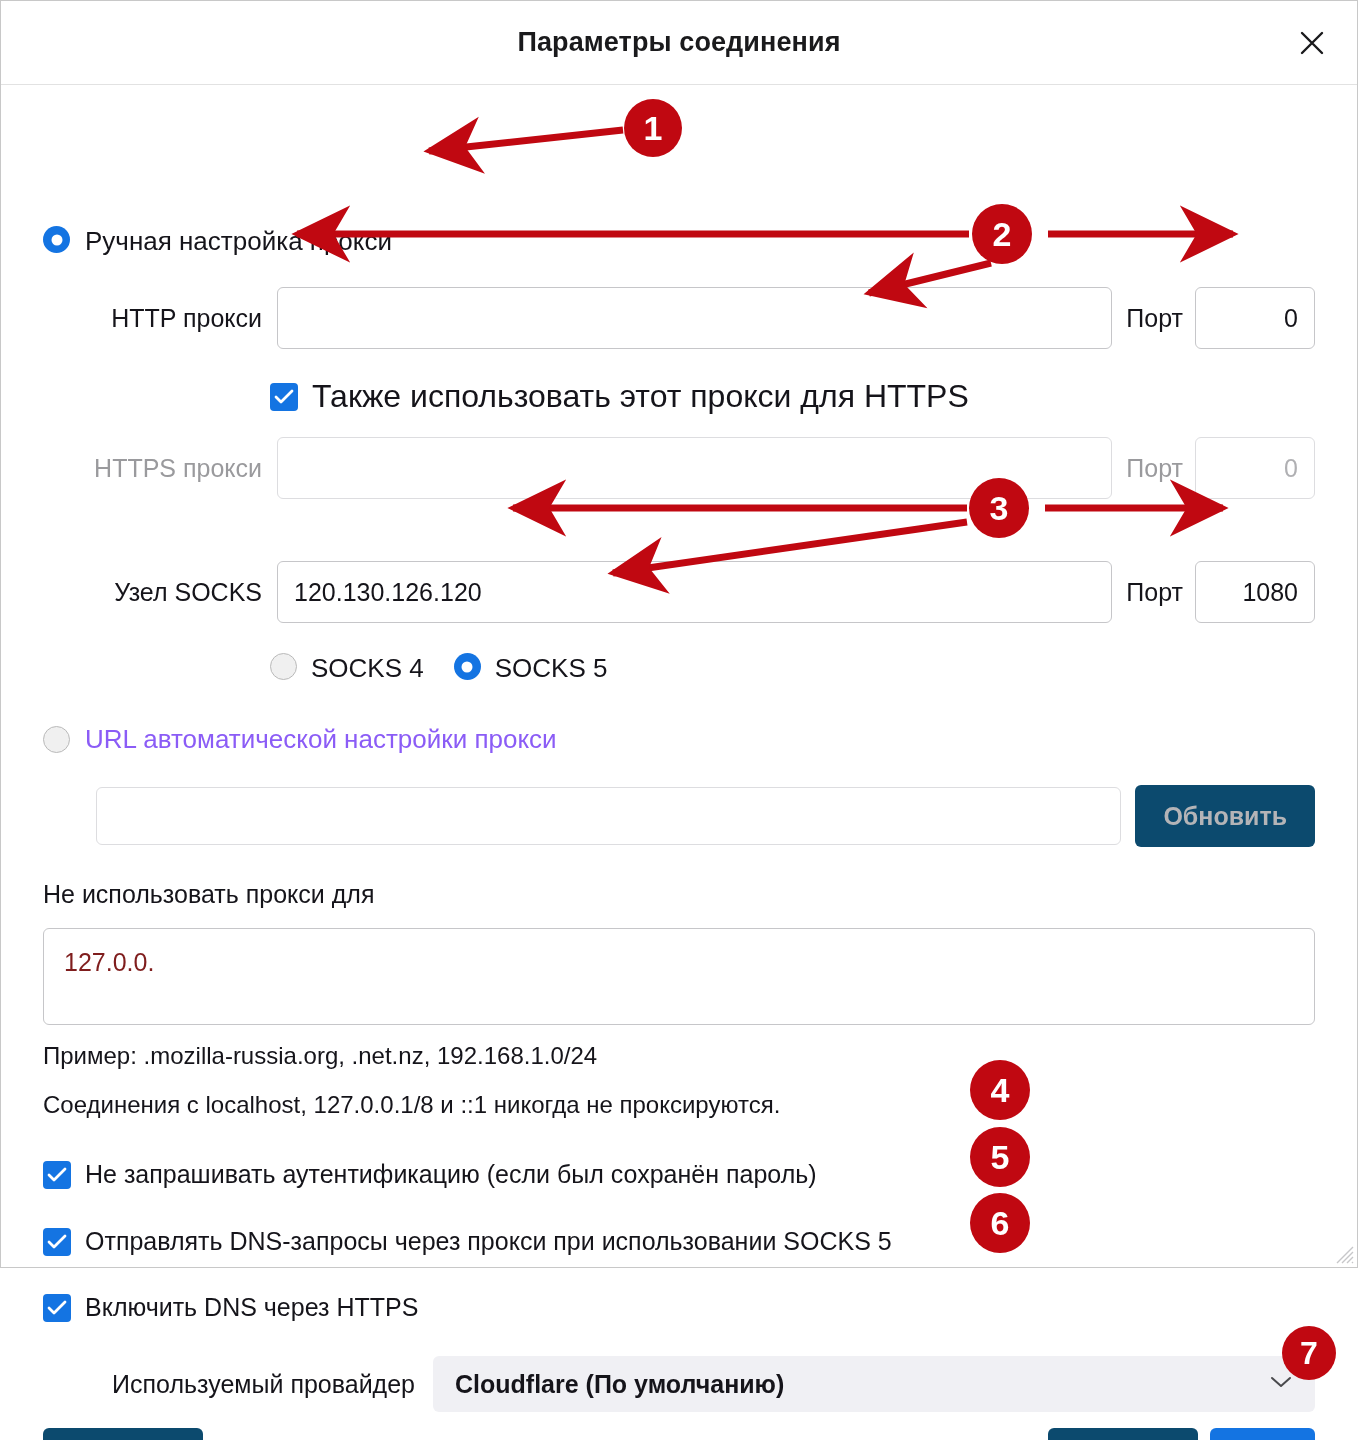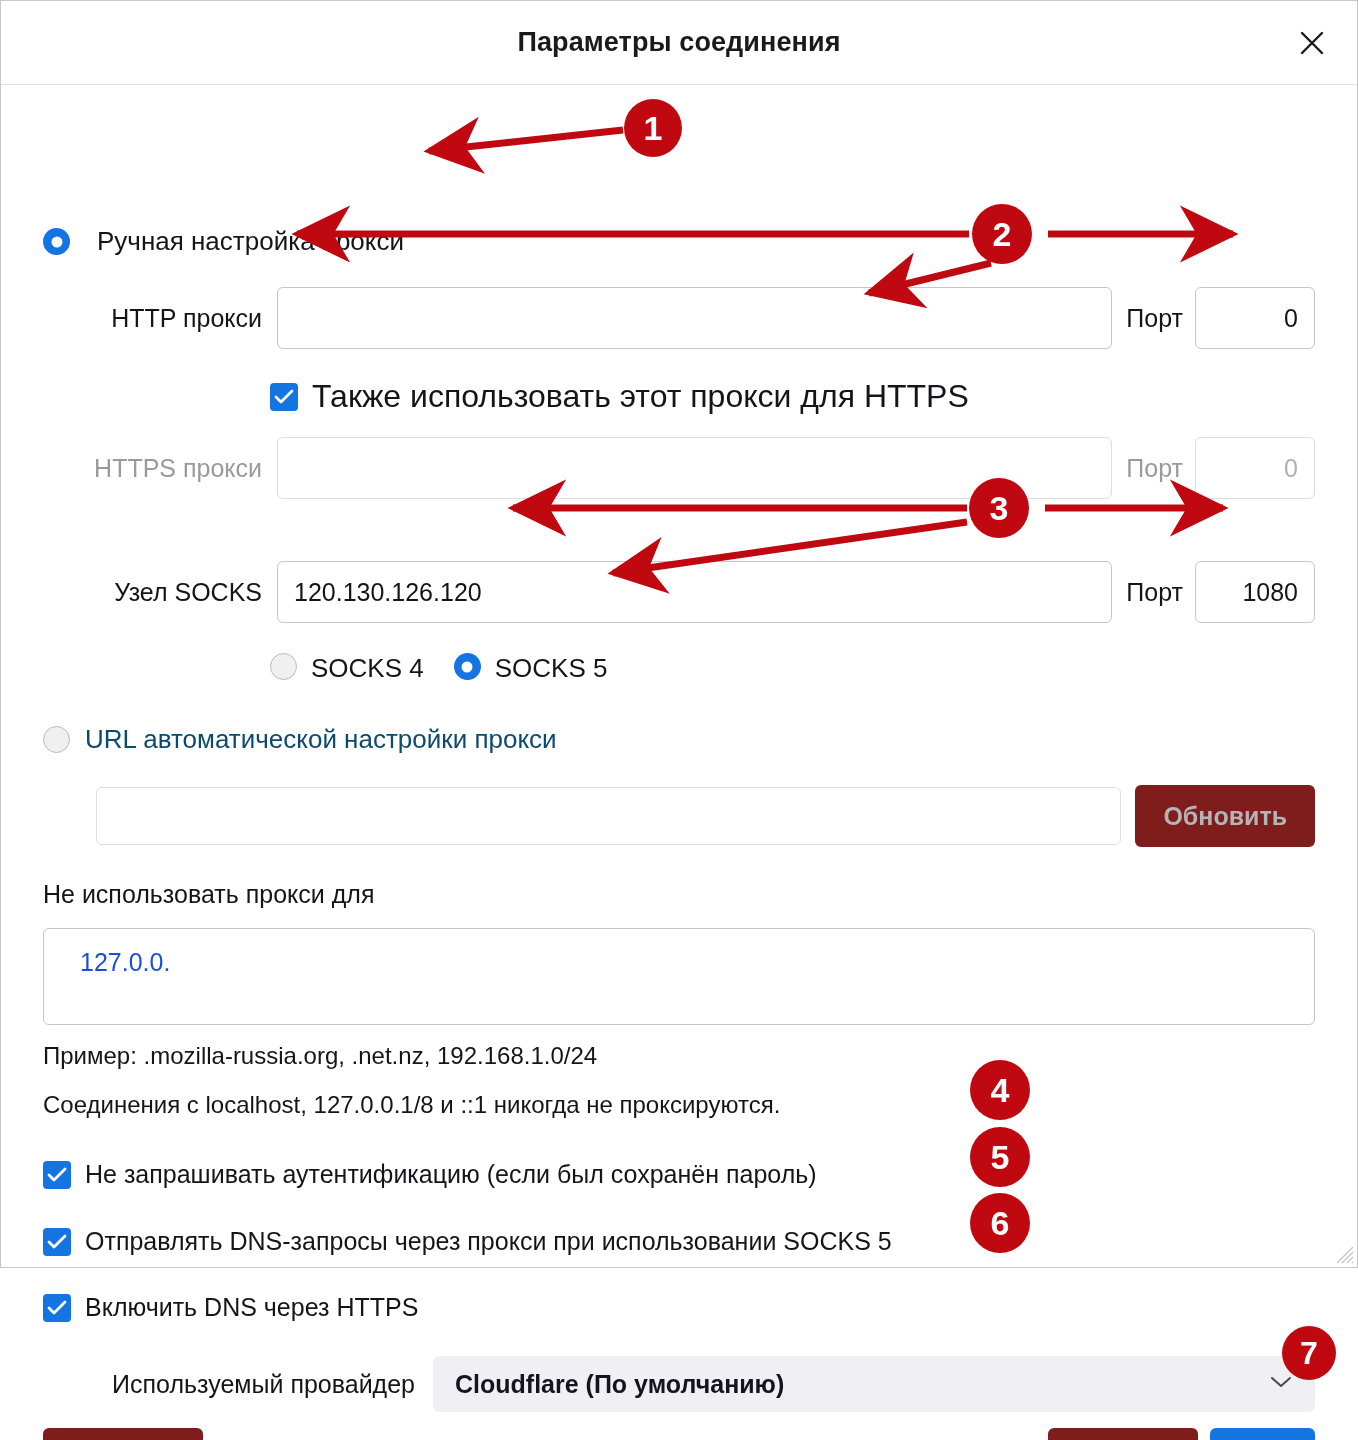--- a/index.html
+++ b/index.html
@@ -88,21 +88,21 @@
     position: relative;
     display: inline-block;
   }
   .cbox.on { background: #1474e2; }
   .cbox.on svg { position: absolute; left: 4px; top: 6px; }
 
   
   .row-manual {
     position: absolute;
     left: 42px; top: 141px;
-    display: flex; align-items: center; gap: 27px;
+    display: flex; gap: 15px;
     cursor: pointer;
   }
   .row-manual .lbl {
     font-size: 26px;
     color: #15141a;
   }
 
   
   .field-row {
     position: absolute;
@@ -165,21 +165,21 @@
   }
   .socks-versions .opt .lbl { font-size: 26px; color: #15141a; }
 
   
   .row-auto {
     position: absolute;
     left: 42px; top: 639px;
     display: flex; align-items: center; gap: 15px;
     cursor: pointer;
   }
-  .row-auto .lbl { font-size: 26px; color: #0c4a6e; }
+  .row-auto .lbl { font-size: 26px; color: #8b5cf6; }
 
   .row-pac {
     position: absolute;
     left: 95px; right: 42px; top: 700px;
     display: flex; align-items: center; gap: 14px;
   }
   .pac-input {
     flex: 1 1 auto;
     height: 58px;
     border: 1.5px solid #dddde0;
@@ -188,21 +188,21 @@
     font-size: 25px; color: #15141a;
     padding: 0 16px; outline: none;
     font-family: "Liberation Sans", sans-serif;
   }
   .btn {
     font-family: "Liberation Sans", sans-serif;
     border: none;
     border-radius: 6px;
     font-size: 25px;
     cursor: pointer;
-    background: #7f1d1d;
+    background: #0c4a6e;
     color: #15141a;
     padding: 0 28px;
     height: 62px;
     font-weight: bold;
   }
   .btn.dim { color: #b4b4b7; cursor: default; }
   .btn.primary { background: #1474e2; color: #ffffff; }
 
   .noproxy-label {
     position: absolute;
@@ -211,22 +211,22 @@
   }
   .noproxy-box {
     position: absolute;
     left: 42px; right: 42px; top: 843px;
     height: 97px;
     border: 1.5px solid #c6c6c9;
     border-radius: 6px;
     background: #ffffff;
     font-family: "Liberation Sans", sans-serif;
     font-size: 25px;
-    color: #1d4ed8;
-    padding: 18px 36px;
+    color: #7f1d1d;
+    padding: 18px 20px;
     resize: none;
     outline: none;
     line-height: 1.25;
   }
   .hint {
     position: absolute;
     left: 42px;
     font-size: 24px;
     color: #15141a;
   }

